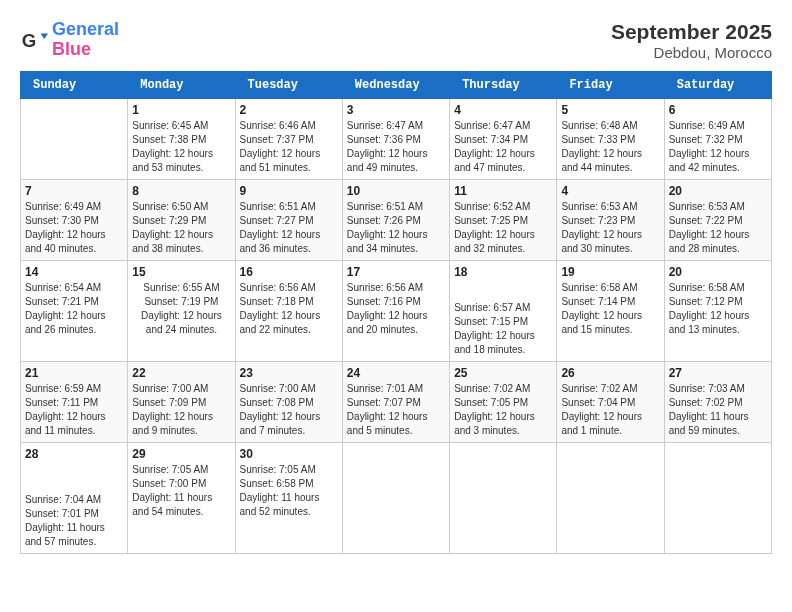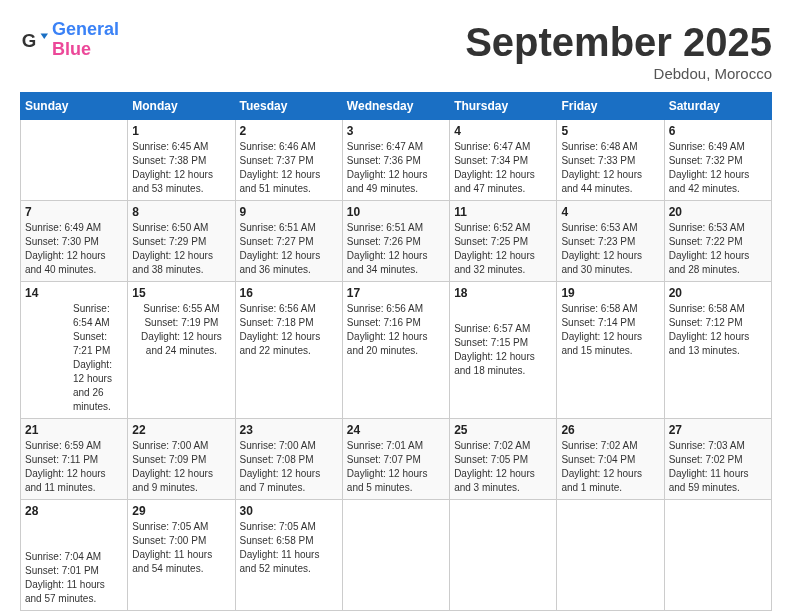--- a/index.html
+++ b/index.html
@@ -27,41 +27,42 @@
       color: #333;
       line-height: 1.1;
     }
     .logo-text span { color: #3b82f6; }
     .logo-icon {
       width: 28px;
       height: 28px;
     }
     .title-block { text-align: right; }
     .month-title {
-      font-size: 40px;
+      font-size: 21px;
       font-weight: bold;
       color: #333;
     }
     .subtitle {
       font-size: 15px;
       color: #555;
     }
     table {
       width: 100%;
       border-collapse: collapse;
       font-size: 11px;
     }
     thead tr th {
       background: #1a6fc4;
       color: #fff;
-      padding: 6px 4px;
+      padding: 6px 12px;
       text-align: left;
       font-size: 12px;
       font-weight: bold;
       border: 1px solid #1a6fc4;
+      font-family: Liberation Mono, monospace;
     }
     tbody tr td {
       border: 1px solid #ccc;
       vertical-align: top;
       padding: 4px;
       width: 107px;
       min-height: 80px;
       background: #fff;
     }
     tbody tr:nth-child(even) td {
@@ -205,21 +206,21 @@
           <div class="day-num">20</div>
           <div class="day-info" style="white-space: pre-line;">Sunrise: 6:53 AM
 Sunset: 7:22 PM
 Daylight: 12 hours
 and 28 minutes.</div>
         </td>
       </tr>
       <tr>
         <td>
           <div class="day-num">14</div>
-          <div class="day-info" style="white-space: pre-line; margin-left: 48px;">Sunrise: 6:54 AM
+          <div class="day-info" style="white-space: pre-line;">Sunrise: 6:54 AM
 Sunset: 7:21 PM
 Daylight: 12 hours
 and 26 minutes.</div>
         </td>
         <td>
           <div class="day-num">15</div>
           <div class="day-info" style="white-space: pre-line; text-align: center;">Sunrise: 6:55 AM
 Sunset: 7:19 PM
 Daylight: 12 hours
 and 24 minutes.</div>

